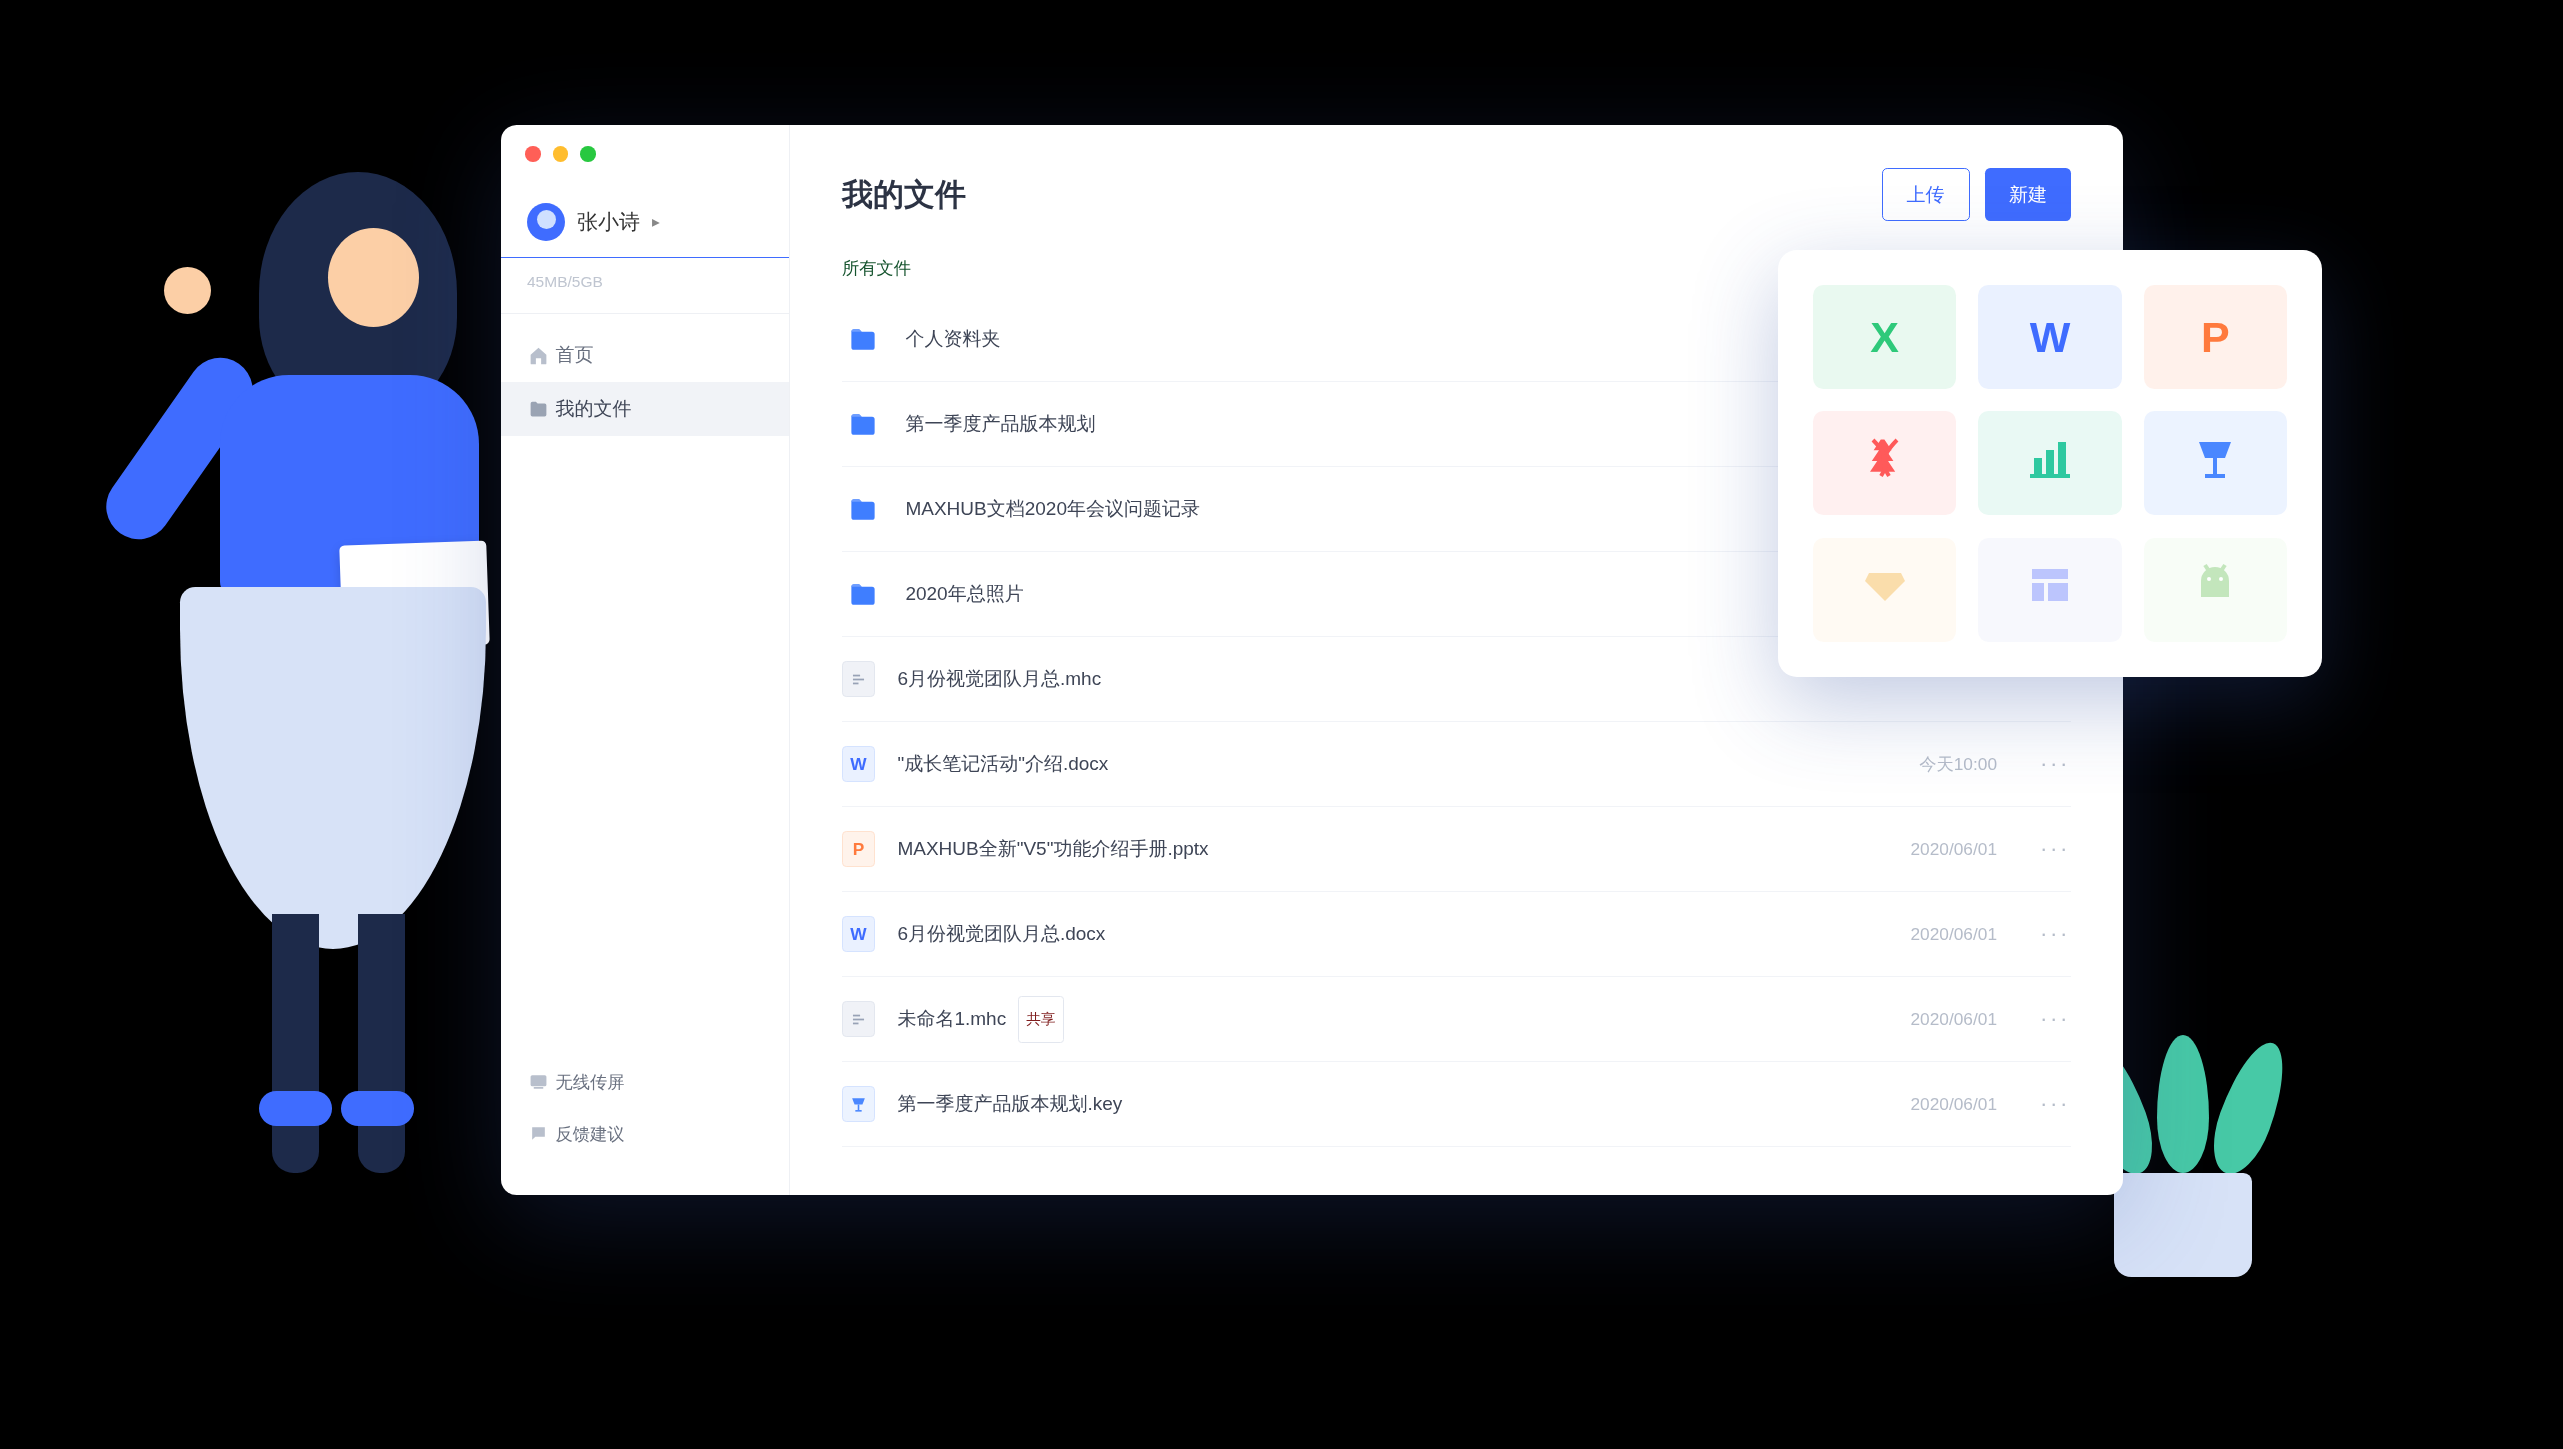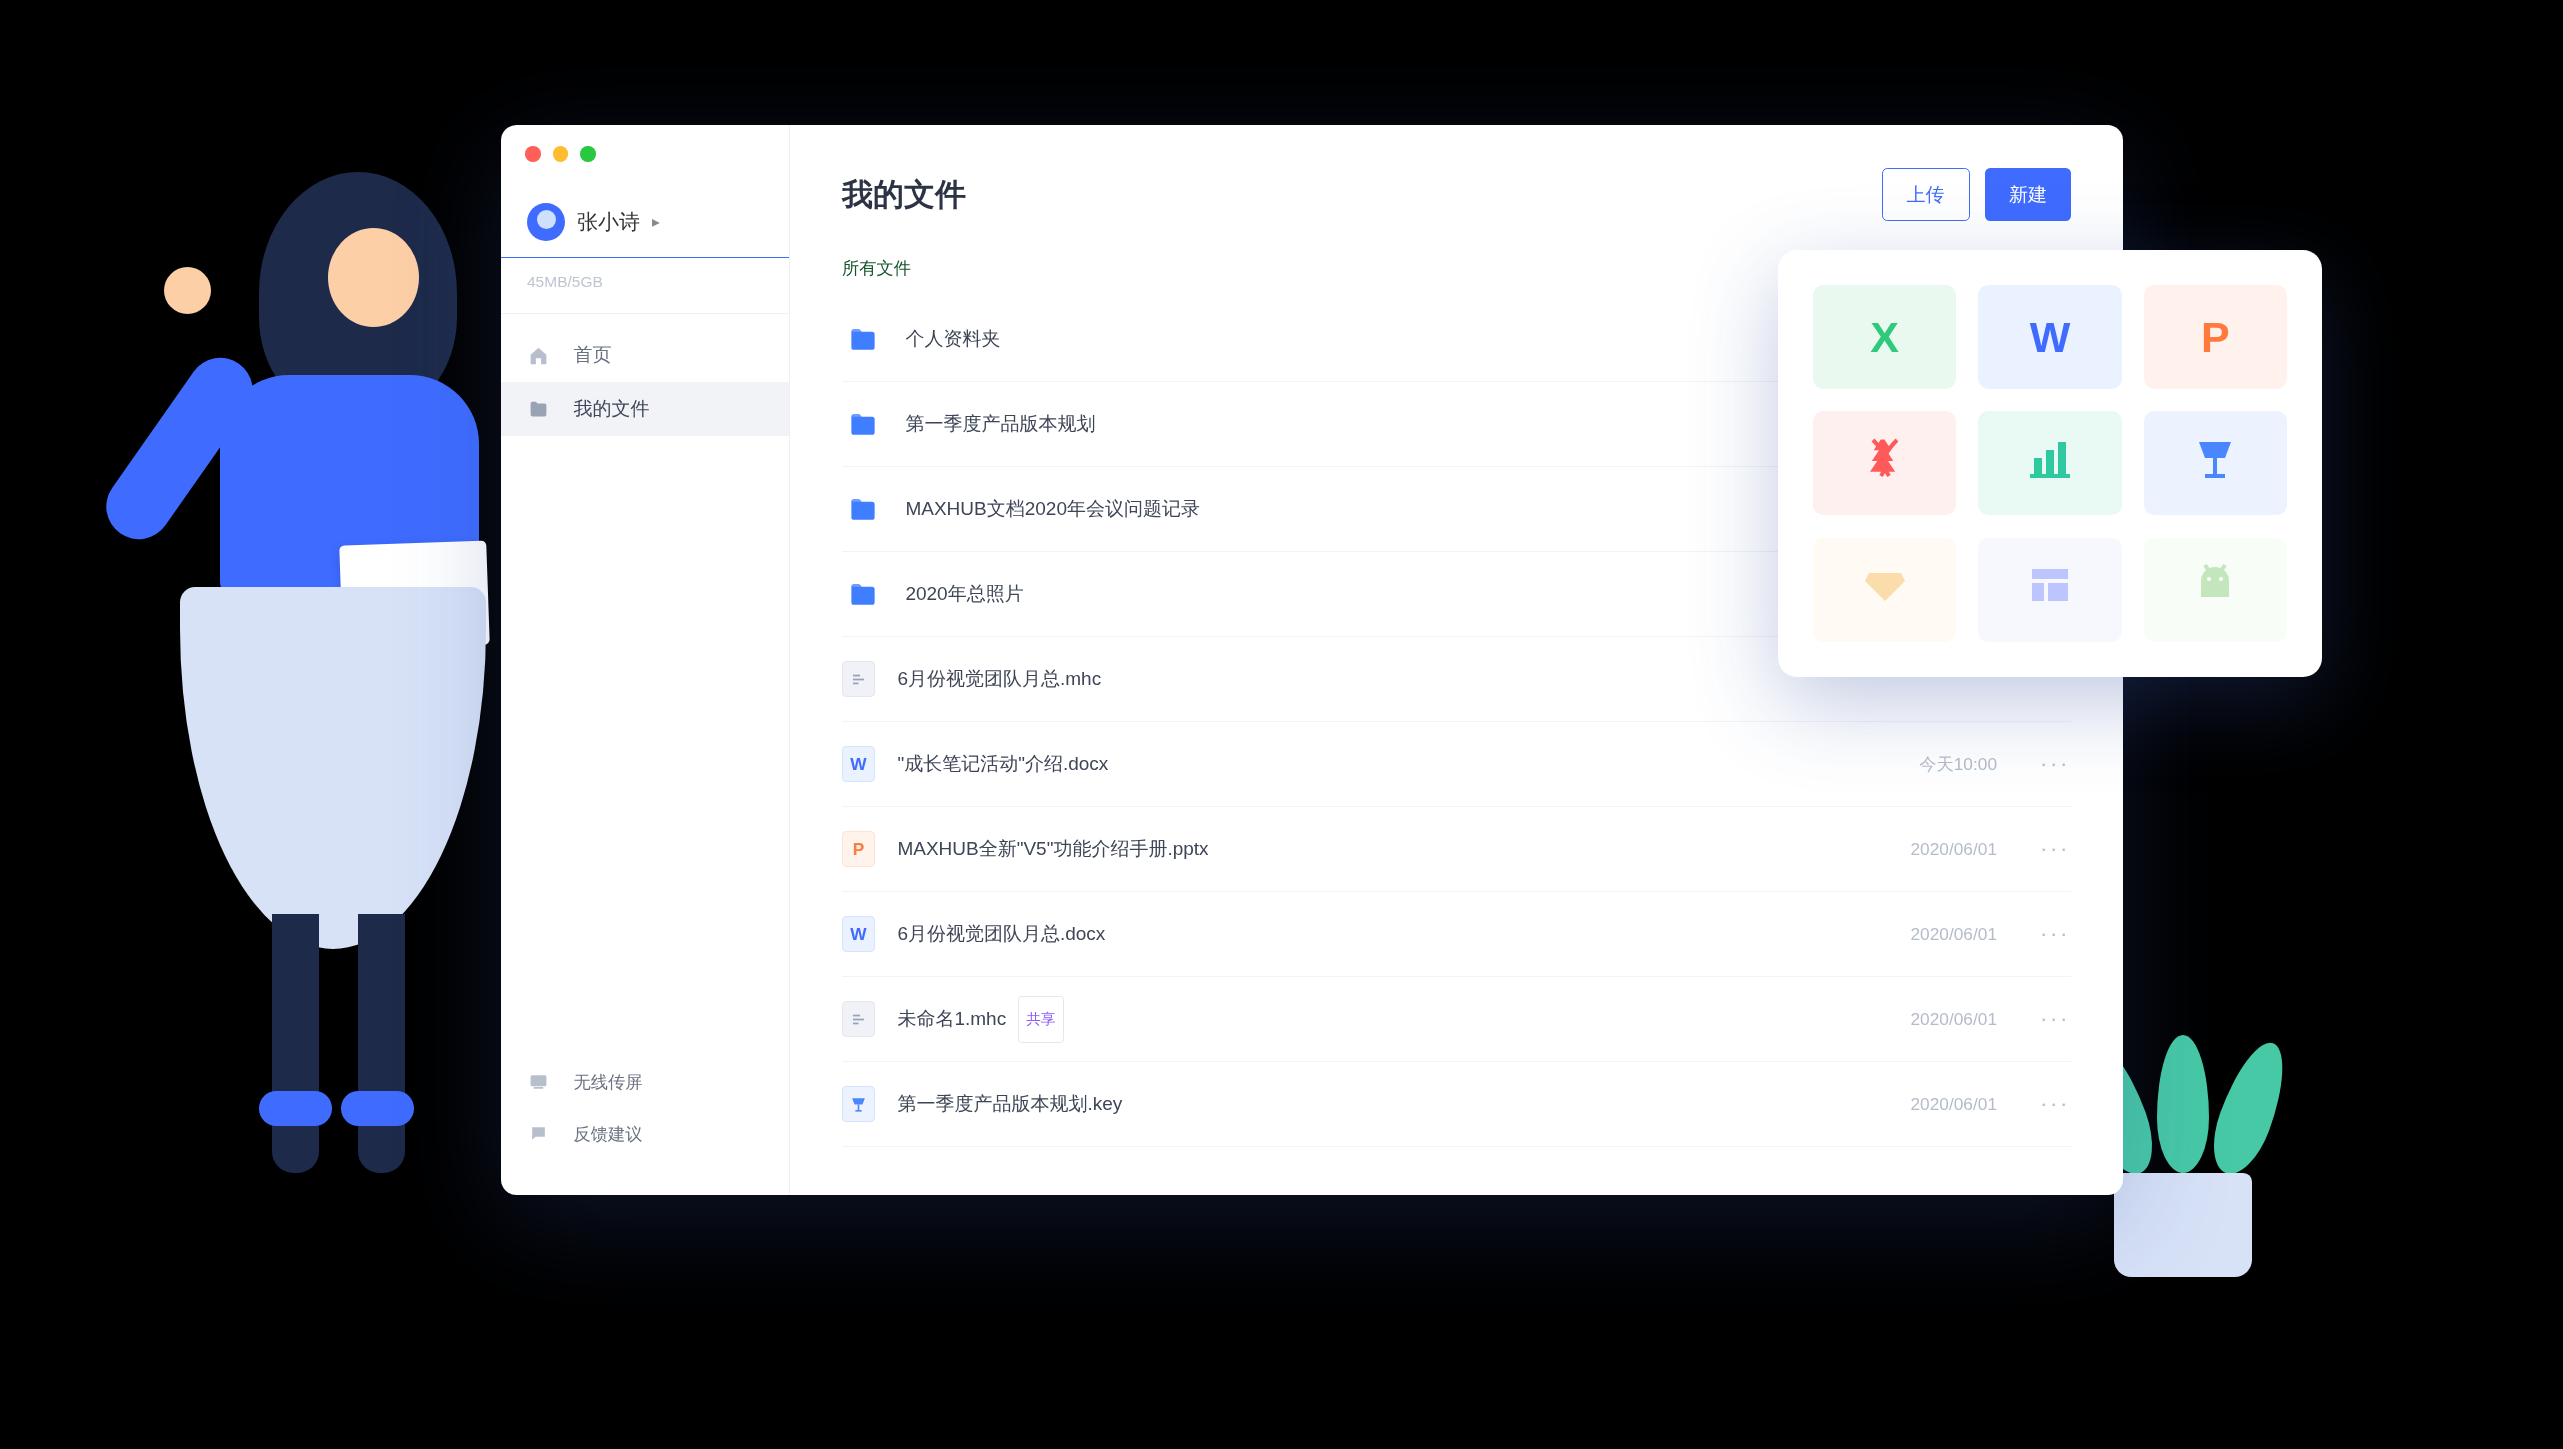--- a/index.html
+++ b/index.html
@@ -181,21 +181,21 @@
   .storage {
     padding: 10.4px 26px 22.4px;
     font-size: 15.5px;
     color: #bfc5d0;
     border-bottom: 0.9px solid #eef0f4;
   }
   .nav { padding: 14px 0; }
   .nav-item {
     display: flex;
     align-items: center;
-    gap: 24px;
+    gap: 6px;
     padding: 14px 26px;
     font-size: 19px;
     color: #6a7180;
     cursor: pointer;
   }
   .nav-item.active { background: #f1f3f7; color: #3e4556; }
   .nav-icon {
     width: 22.4px; height: 22.4px;
     display: flex; align-items: center; justify-content: center;
     color: #b8bfcc;
@@ -259,21 +259,21 @@
     font-weight: bold;
     border-radius: 4.3px;
   }
   .file-icon.folder svg { }
   .file-icon.mhc { background: #f0f2f7; color: #98a2b6; border: 0.9px solid #e3e7ef; width: 33px; height: 36px; }
   .file-icon.docx { background: #eaf1ff; color: #3f6cff; border: 0.9px solid #d5e3ff; width: 33px; height: 36px; }
   .file-icon.pptx { background: #fff3eb; color: #ff7a3d; border: 0.9px solid #ffe2cf; width: 33px; height: 36px; }
   .file-icon.key { background: #ecf3ff; color: #4a87ff; border: 0.9px solid #d5e3ff; width: 33px; height: 36px; }
   .file-name { font-size: 19px; color: #3e4556; }
   .file-tag {
-    font-size: 14.7px; color: #8b5cf6;
+    font-size: 14.7px; color: #7f1d1d;
     border: 0.9px solid #e3e7ef;
     border-radius: 3.5px;
     padding: 13px 7px;
     margin-left: 12px;
   }
   .file-date {
     margin-left: auto;
     font-size: 17.3px;
     color: #b5bcc9;
     margin-right: 43px;

